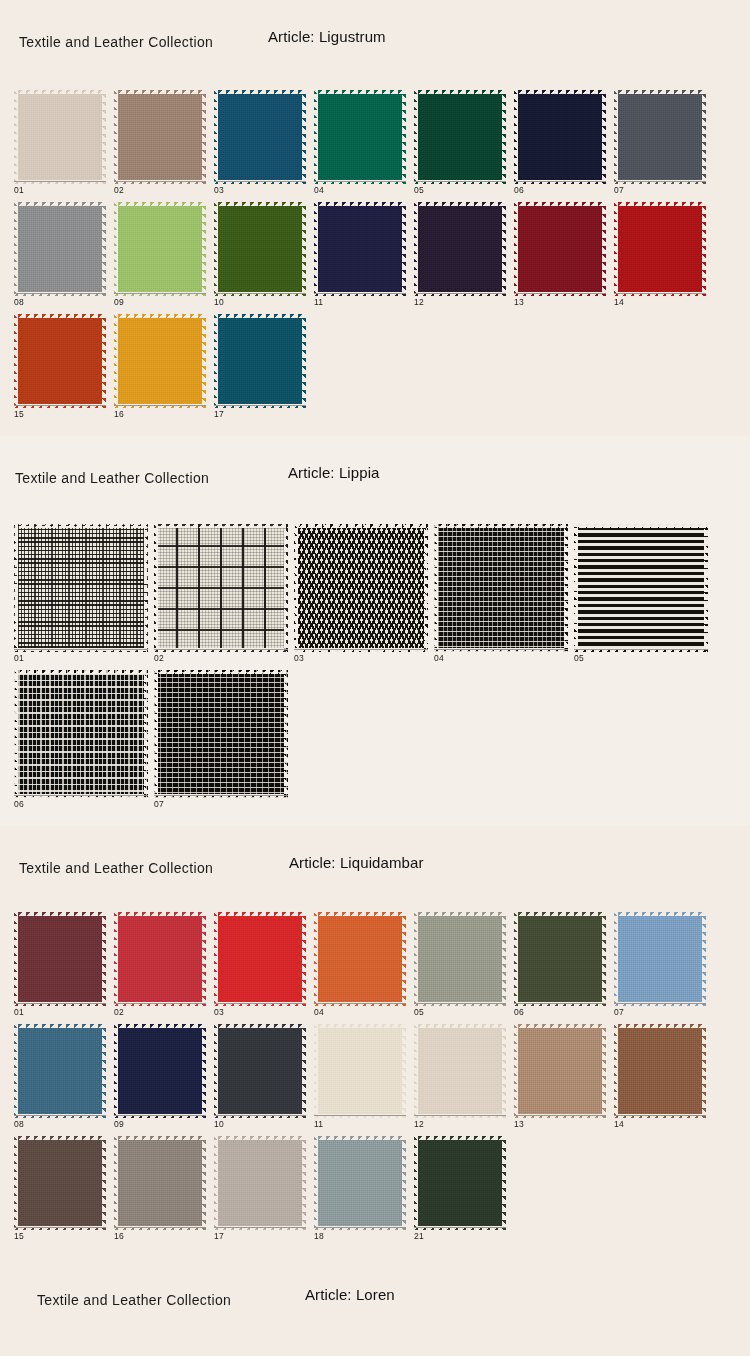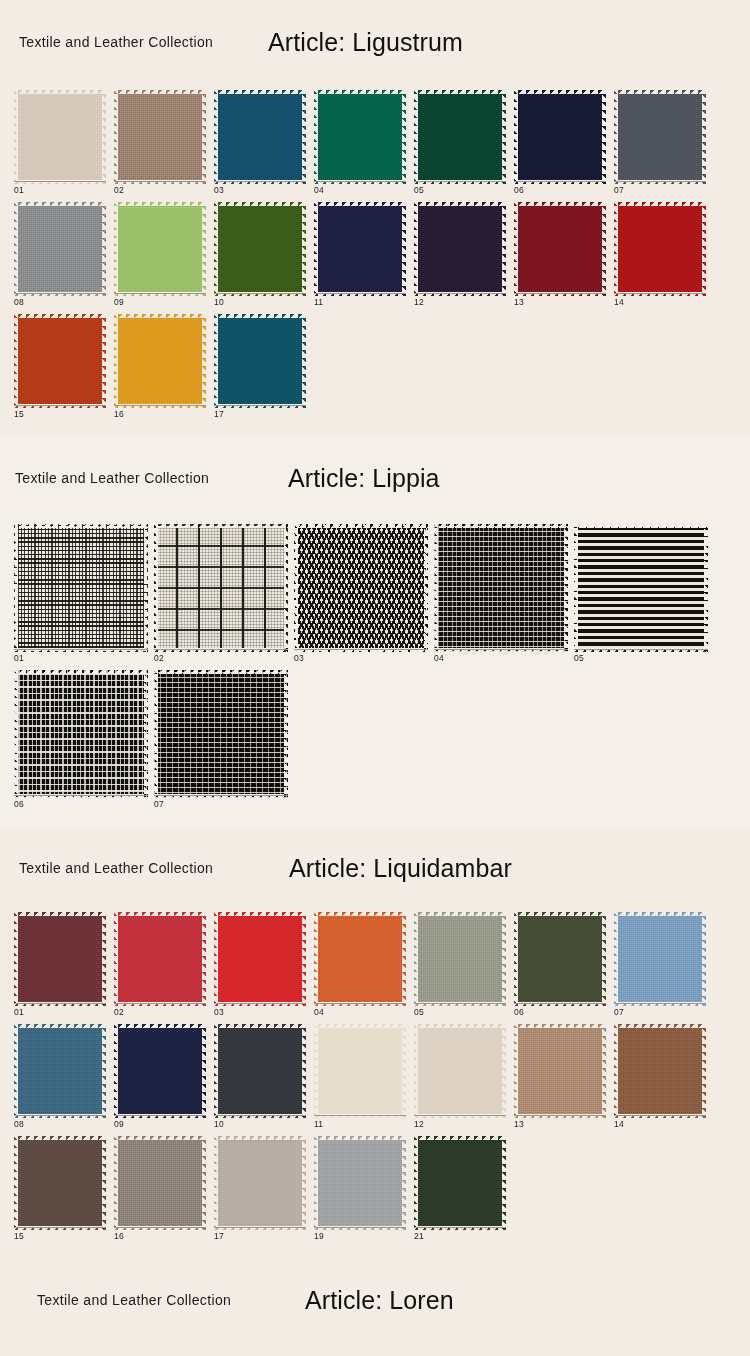--- a/index.html
+++ b/index.html
@@ -31,21 +31,21 @@
     left: 19px;
     top: 34px;
     font-size: 14px;
     letter-spacing: 0.35px;
     color: #1a1a1a;
     white-space: nowrap;
   }
   .article-title {
     position: absolute;
     top: 28px;
-    font-size: 25px;
+    font-size: 15px;
     font-weight: 400;
     letter-spacing: 0.1px;
     color: #111111;
     white-space: nowrap;
   }
 
   
   .grid {
     display: grid;
     grid-template-columns: repeat(7, 100px);
@@ -489,24 +489,24 @@
           </div>
           <div class="cell">
             <div class="swatch-wrap">
               <div class="swatch" style="background-color: rgb(183, 172, 164);"></div>
             </div>
             <div class="swatch-rule"></div>
             <div class="swatch-code">17</div>
           </div>
           <div class="cell">
             <div class="swatch-wrap">
-              <div class="swatch" style="background-color: rgb(160, 162, 163);"></div>
-            </div>
-            <div class="swatch-rule"></div>
-            <div class="swatch-code">19</div>
+              <div class="swatch" style="background-color: rgb(141, 154, 156);"></div>
+            </div>
+            <div class="swatch-rule"></div>
+            <div class="swatch-code">18</div>
           </div>
           <div class="cell">
             <div class="swatch-wrap">
               <div class="swatch" style="background-color: rgb(43, 58, 42);"></div>
             </div>
             <div class="swatch-rule"></div>
             <div class="swatch-code">21</div>
           </div>
         </div>
         <div class="spacer"></div>

